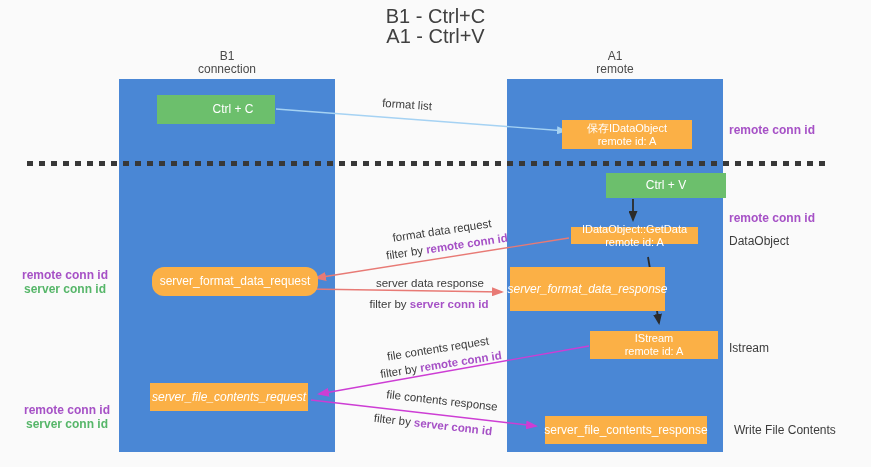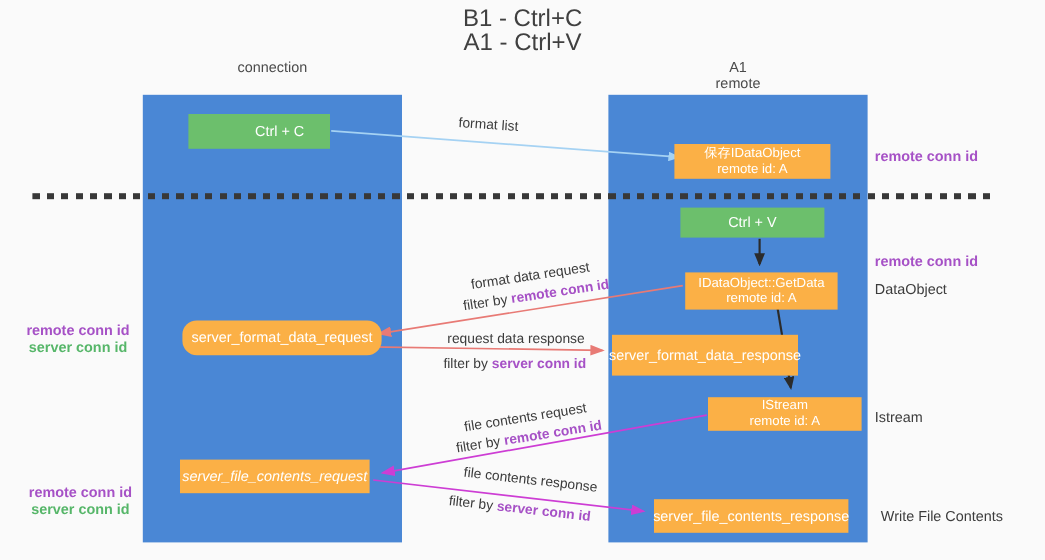--- a/index.html
+++ b/index.html
@@ -36,20 +36,21 @@
 <body>
 
 <div class="canvas">
 
   <div class="abs title">
     <div>B1 - Ctrl+C</div>
     <div>A1 - Ctrl+V</div>
   </div>
 
   <div class="abs col-header" style="left:119px;">
+    <div>B1</div>
     <div>connection</div>
   </div>
   <div class="abs col-header" style="left:507px;">
     <div>A1</div>
     <div>remote</div>
   </div>
 
   <div class="abs lifeline" style="left:119px;"></div>
   <div class="abs lifeline" style="left:507px;"></div>
 
@@ -81,34 +82,34 @@
 
   <div class="abs box green" style="left:157px;top:95px;width:118px;height:29px;padding-left:34px;">
     <div>Ctrl + C</div>
   </div>
 
   <div class="abs box orange two" style="left:562px;top:120px;width:130px;height:29px;">
     <div>保存IDataObject</div>
     <div>remote id: A</div>
   </div>
 
-  <div class="abs box green" style="left:567px;top:173px;width:120px;height:25px;">
+  <div class="abs box green" style="left:606px;top:173px;width:120px;height:25px;">
     <div>Ctrl + V</div>
   </div>
 
-  <div class="abs box orange two" style="left:571px;top:227px;width:127px;height:31px;">
+  <div class="abs box orange two" style="left:571px;top:227px;width:127px;height:17px;">
     <div>IDataObject::GetData</div>
     <div>remote id: A</div>
   </div>
 
   <div class="abs box orange" style="left:152px;top:267px;width:166px;height:29px;border-radius:12px;">
     <div>server_format_data_request</div>
   </div>
 
-  <div class="abs box orange" style="left:510px;top:279px;width:155px;height:34px;">
+  <div class="abs box orange" style="left:510px;top:267px;width:155px;height:44px;font-style:italic;">
     <div>server_format_data_response</div>
   </div>
 
   <div class="abs box orange two" style="left:590px;top:331px;width:128px;height:28px;">
     <div>IStream</div>
     <div>remote id: A</div>
   </div>
 
   <div class="abs box orange" style="left:150px;top:383px;width:158px;height:28px;font-style:italic;">
     <div>server_file_contents_request</div>
@@ -116,21 +117,21 @@
 
   <div class="abs box orange" style="left:545px;top:416px;width:162px;height:28px;">
     <div>server_file_contents_response</div>
   </div>
 
   <div class="abs mlabel" style="left:407px;top:105px;transform:translate(-50%,-50%) rotate(4deg);">format list</div>
 
   <div class="abs mlabel" style="left:442px;top:231px;transform:translate(-50%,-50%) rotate(-8.5deg);">format data request</div>
   <div class="abs mlabel" style="left:447px;top:247px;transform:translate(-50%,-50%) rotate(-8.5deg);"><span>filter by </span><span class="purple">remote conn id</span></div>
 
-  <div class="abs mlabel" style="left:430px;top:283px;transform:translate(-50%,-50%);">request data response</div>
+  <div class="abs mlabel" style="left:430px;top:283px;transform:translate(-50%,-50%);">server data response</div>
   <div class="abs mlabel" style="left:429px;top:304px;transform:translate(-50%,-50%);"><span>filter by </span><span class="purple">server conn id</span></div>
 
   <div class="abs mlabel" style="left:438px;top:349px;transform:translate(-50%,-50%) rotate(-9deg);">file contents request</div>
   <div class="abs mlabel" style="left:441px;top:365px;transform:translate(-50%,-50%) rotate(-9deg);"><span>filter by </span><span class="purple">remote conn id</span></div>
 
   <div class="abs mlabel" style="left:442px;top:401px;transform:translate(-50%,-50%) rotate(6.5deg);">file contents response</div>
   <div class="abs mlabel" style="left:433px;top:425px;transform:translate(-50%,-50%) rotate(6.5deg);"><span>filter by </span><span class="purple">server conn id</span></div>
 
   <div class="abs sidelbl purple" style="left:729px;top:123px;">remote conn id</div>
   <div class="abs sidelbl purple" style="left:729px;top:211px;">remote conn id</div>

